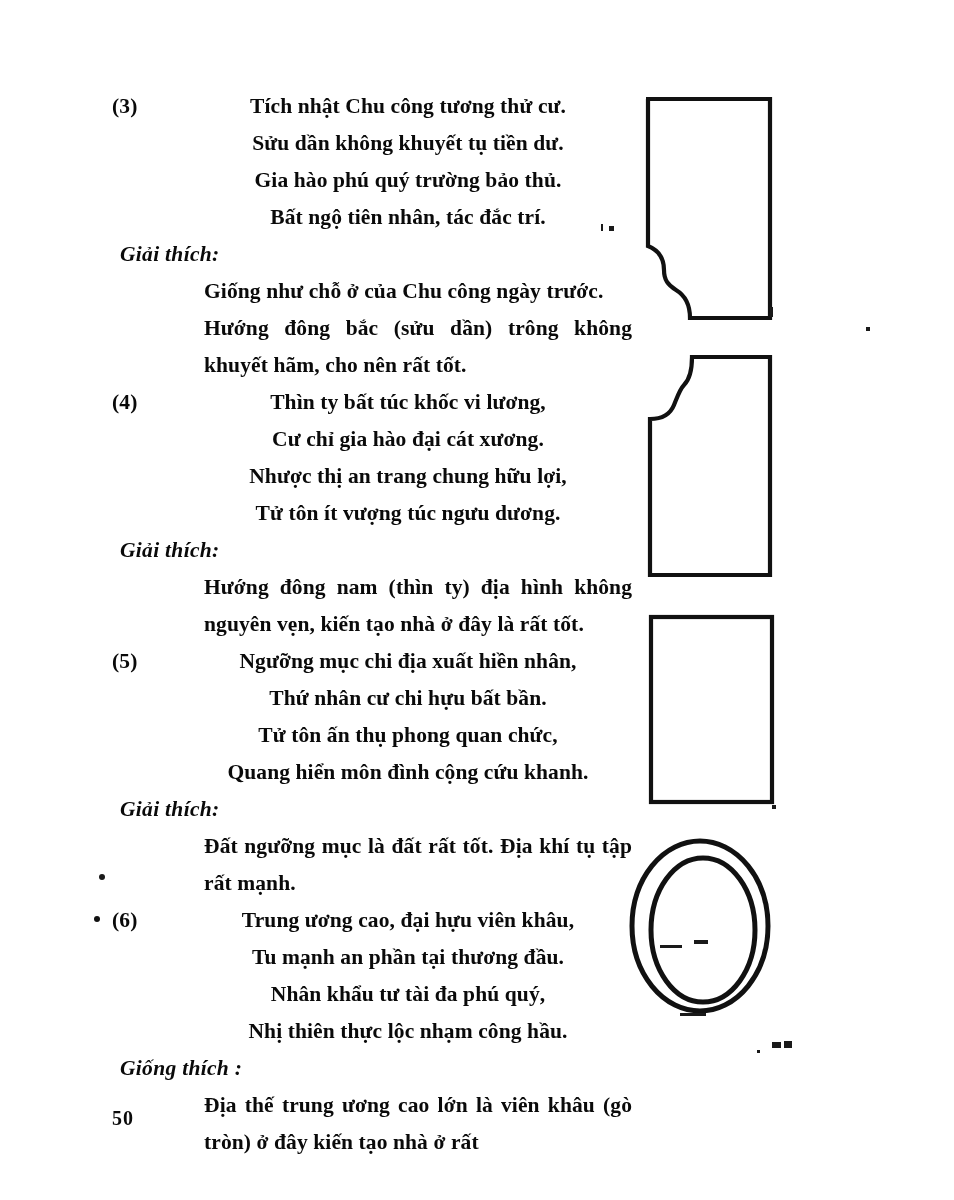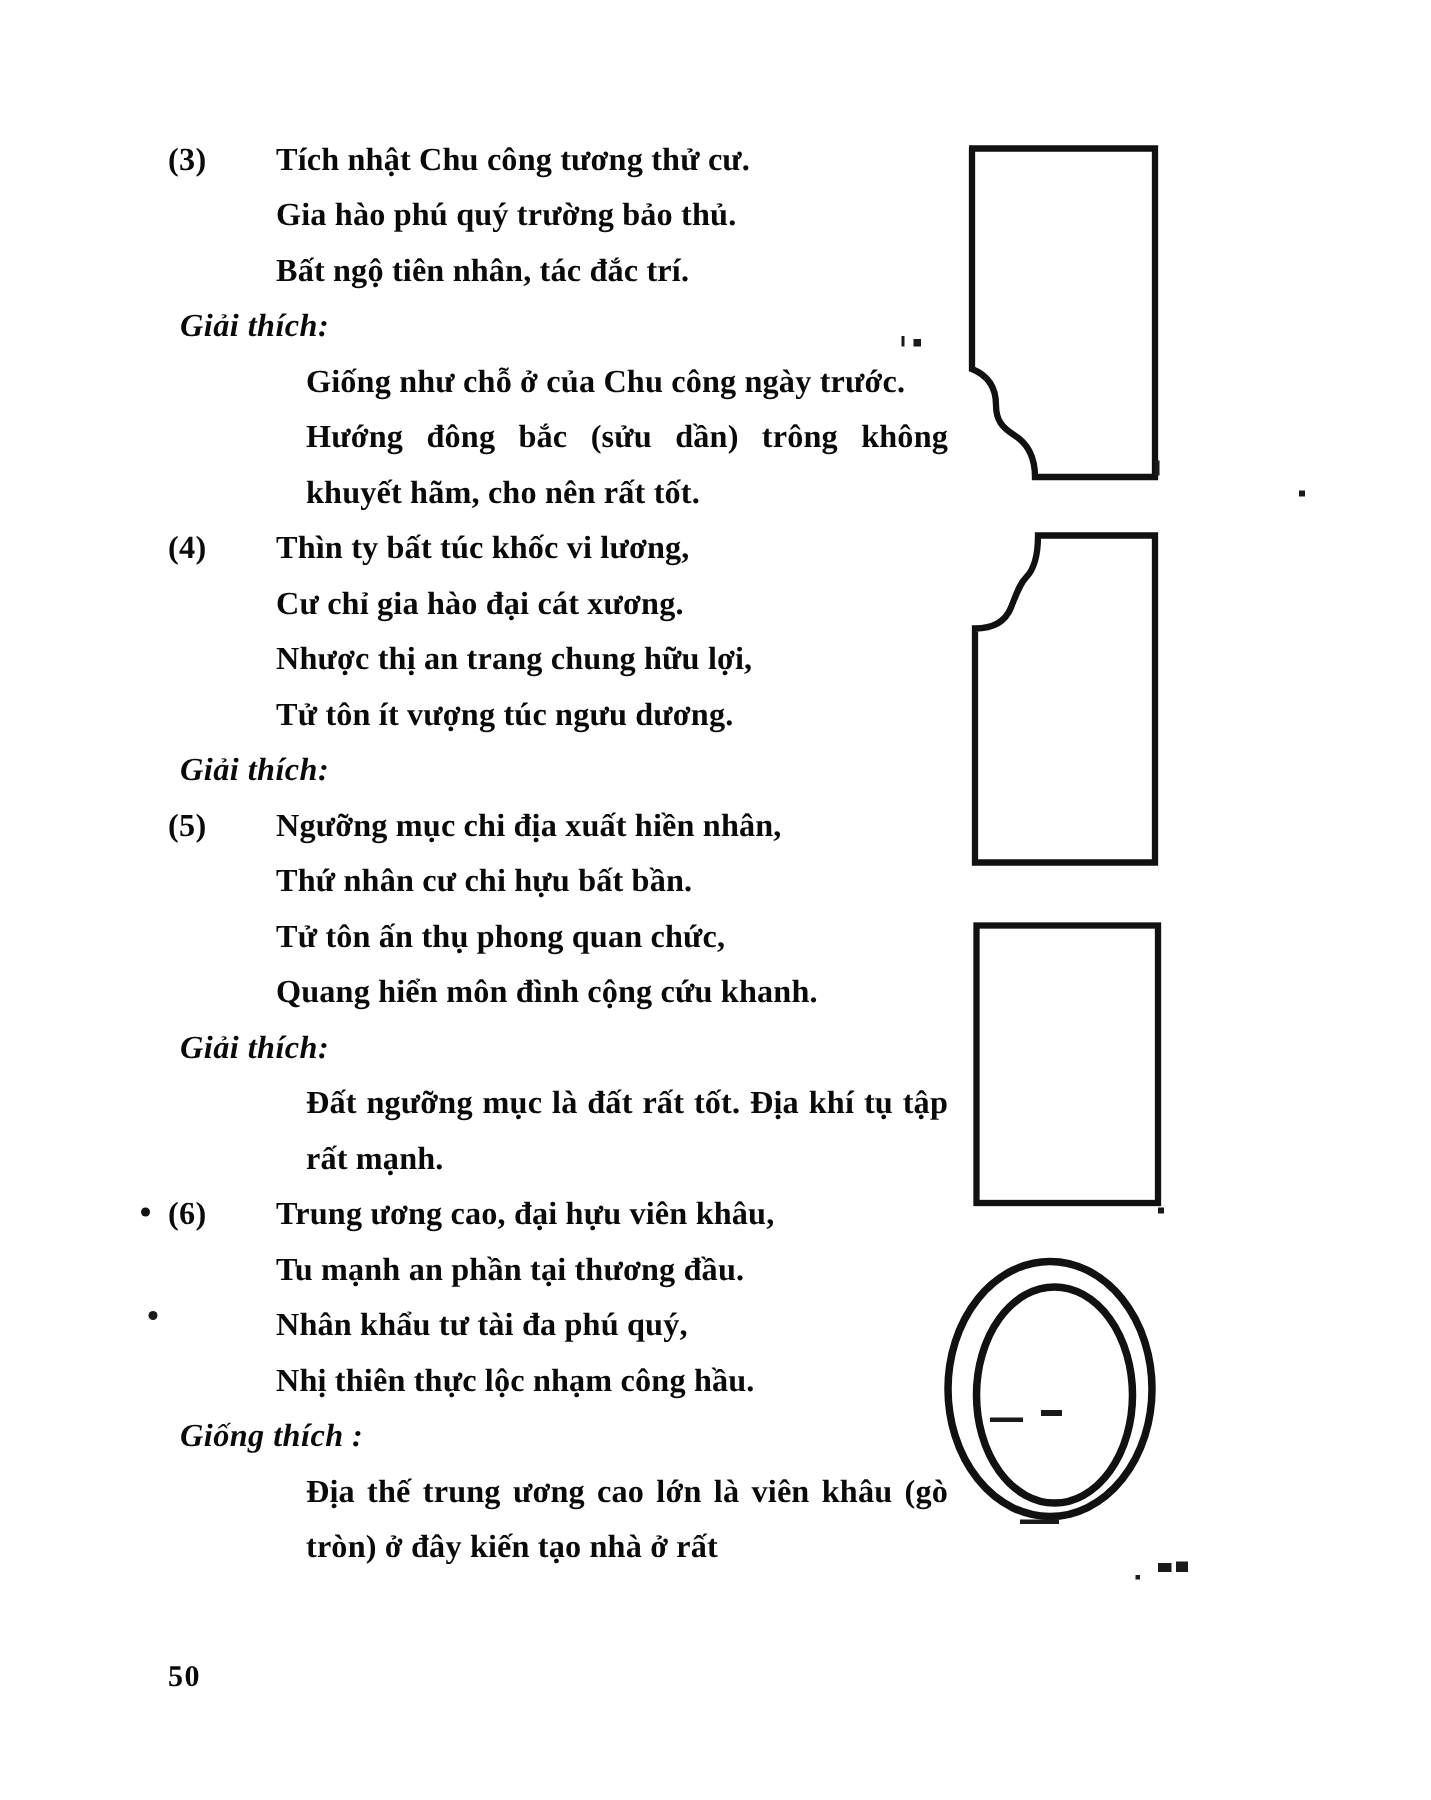--- a/index.html
+++ b/index.html
@@ -53,20 +53,21 @@
   }
   .stanza-lines {
     margin-left: 72px;
   }
   .verse-line {
     font-size: 21.5px;
     line-height: 37px;
     font-weight: 700;
     white-space: nowrap;
     letter-spacing: 0.1px;
+    text-align: center;
   }
 
   
   .gloss-heading {
     font-size: 21.5px;
     line-height: 37px;
     font-style: italic;
     font-weight: 700;
     margin-left: 8px;
     letter-spacing: 0.3px;
@@ -121,20 +122,21 @@
 <body>
 
 <div id="page">
 
   <div id="text-column">
 
     <div class="stanza block">
       <div class="stanza-number">(3)</div>
       <div class="stanza-lines">
         <div class="verse-line">Tích nhật Chu công tương thử cư.</div>
+        <div class="verse-line">Sửu dần không khuyết tụ tiền dư.</div>
         <div class="verse-line">Gia hào phú quý trường bảo thủ.</div>
         <div class="verse-line">Bất ngộ tiên nhân, tác đắc trí.</div>
       </div>
     </div>
 
     <div class="block">
       <div class="gloss-heading">Giải thích:</div>
       <div class="gloss-body">Giống như chỗ ở của Chu công ngày trước.</div>
       <div class="gloss-body">Hướng đông bắc (sửu dần) trông không khuyết hãm, cho nên rất tốt.</div>
     </div>
@@ -144,20 +146,21 @@
       <div class="stanza-lines">
         <div class="verse-line">Thìn ty bất túc khốc vi lương,</div>
         <div class="verse-line">Cư chỉ gia hào đại cát xương.</div>
         <div class="verse-line">Nhược thị an trang chung hữu lợi,</div>
         <div class="verse-line">Tử tôn ít vượng túc ngưu dương.</div>
       </div>
     </div>
 
     <div class="block">
       <div class="gloss-heading">Giải thích:</div>
+      <div class="gloss-body">Hướng đông nam (thìn ty) địa hình không nguyên vẹn, kiến tạo nhà ở đây là rất tốt.</div>
     </div>
 
     <div class="stanza block">
       <div class="stanza-number">(5)</div>
       <div class="stanza-lines">
         <div class="verse-line">Ngưỡng mục chi địa xuất hiền nhân,</div>
         <div class="verse-line">Thứ nhân cư chi hựu bất bần.</div>
         <div class="verse-line">Tử tôn ấn thụ phong quan chức,</div>
         <div class="verse-line">Quang hiển môn đình cộng cứu khanh.</div>
       </div>

